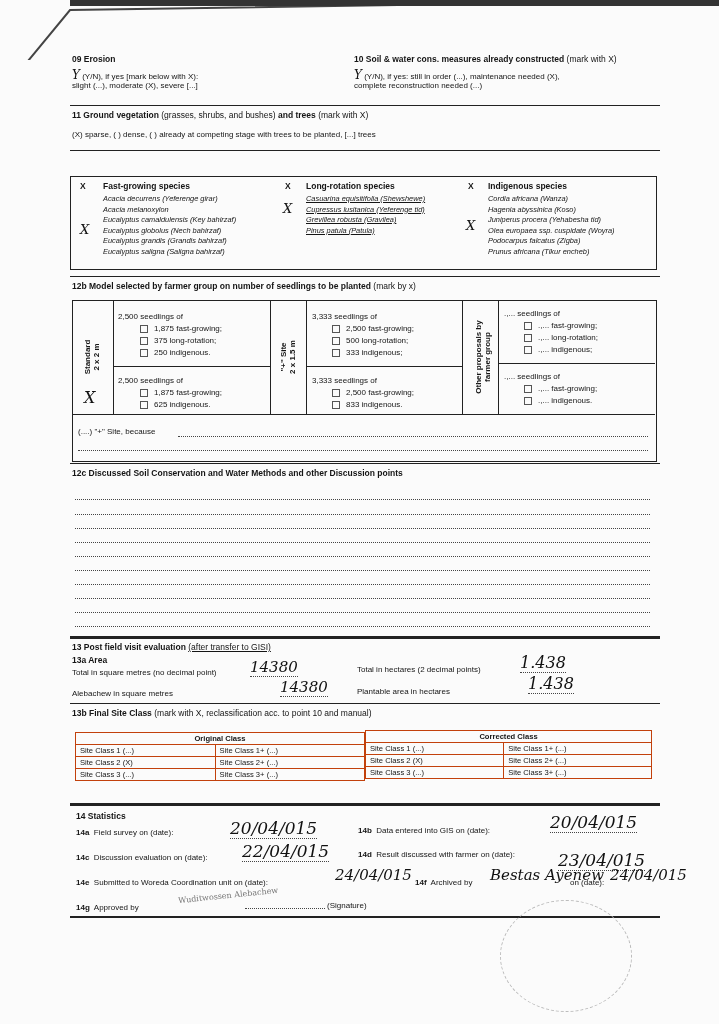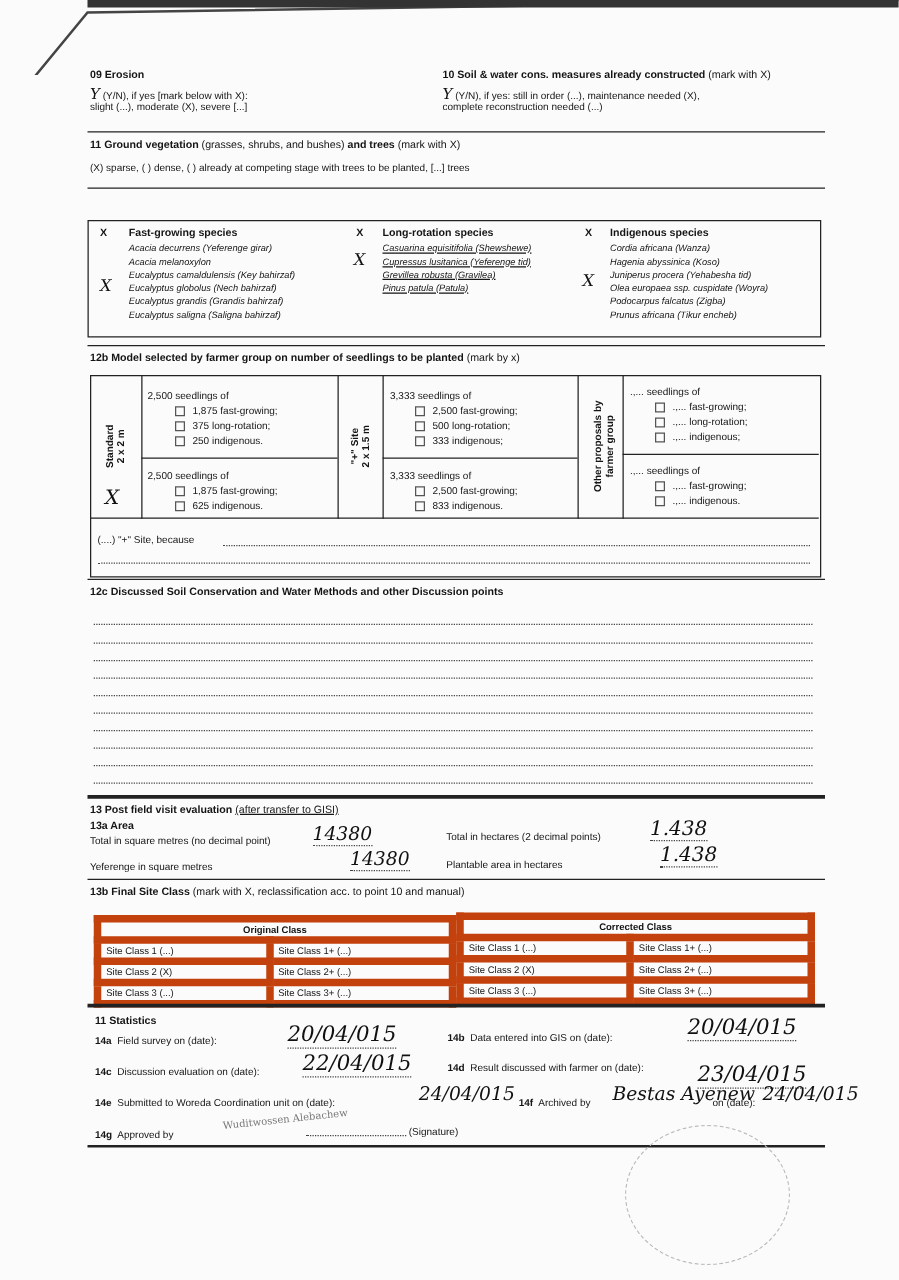--- a/index.html
+++ b/index.html
@@ -10,21 +10,21 @@
   .h{font-size:8.5px;font-weight:bold;}
   .t{font-size:8px;}
   .hw{font-family:"DejaVu Serif",serif;font-style:italic;color:#111;}
   .abs{position:absolute;white-space:nowrap;}
   .it{font-style:italic;font-size:7.4px;}
   .box{position:absolute;border:1.2px solid #222;}
   .cb{display:inline-block;width:6px;height:6px;border:1px solid #555;margin-right:6px;vertical-align:middle;}
   .dots{position:absolute;height:0;border-bottom:1px dotted #444;}
   .vt{position:absolute;transform:rotate(-90deg);transform-origin:center;font-size:8px;font-weight:bold;text-align:center;white-space:nowrap;}
   table.sc{border-collapse:collapse;position:absolute;}
-  table.sc td{border:6px solid #c2410c;font-size:7.6px;padding:1px 4px;height:9px;}
+  table.sc td{border:1px solid #c2410c;font-size:7.6px;padding:1px 4px;height:9px;}
   .stamp{position:absolute;left:500px;top:900px;width:130px;height:110px;border-radius:50%;border:1px dashed #bbb;}
 </style>
 </head>
 <body>
 
 <svg class="fold" viewBox="0 0 719 60">
   <path d="M0 95 L70 10 L719 0" fill="none" stroke="#444" stroke-width="2"></path>
   <rect x="70" y="0" width="649" height="6" fill="#333"></rect>
 </svg>
 
@@ -162,21 +162,21 @@
     <div class="dots" style="left:5px;top:578px;width:575px;"></div>
   </div>
 
   <div class="sec" style="top:588px;border-top-width:3px;"></div>
   <div class="abs h" style="left:2px;top:594px;"><span>13 Post field visit evaluation</span> <span style="font-weight:normal;text-decoration:underline;">(after transfer to GISI)</span></div>
   <div class="abs h" style="left:2px;top:607px;">13a Area</div>
   <div class="abs t" style="left:2px;top:620px;">Total in square metres (no decimal point)</div>
   <div class="abs hw" style="left:180px;top:610px;font-size:15px;border-bottom:1px dotted #444;">14380</div>
   <div class="abs t" style="left:287px;top:617px;">Total in hectares (2 decimal points)</div>
   <div class="abs hw" style="left:450px;top:605px;font-size:16px;border-bottom:1px dotted #444;">1.438</div>
-  <div class="abs t" style="left:2px;top:641px;">Yeferenge in square metres</div>
+  <div class="abs t" style="left:2px;top:641px;">Alebachew in square metres</div>
   <div class="abs hw" style="left:210px;top:630px;font-size:15px;border-bottom:1px dotted #444;">14380</div>
   <div class="abs t" style="left:287px;top:639px;">Plantable area in hectares</div>
   <div class="abs hw" style="left:458px;top:626px;font-size:16px;border-bottom:1px dotted #444;">1.438</div>
 
   <div class="sec" style="top:655px;"></div>
   <div class="abs h" style="left:2px;top:660px;"><span>13b Final Site Class</span> <span style="font-weight:normal">(mark with X, reclassification acc. to point 10 and manual)</span></div>
 
   <table class="sc" style="left:5px;top:684px;width:290px;">
     <tbody>
         <tr>
@@ -210,21 +210,21 @@
           <td>Site Class 2+ (...)</td>
         </tr>
     <tr>
           <td>Site Class 3 (...)</td>
           <td>Site Class 3+ (...)</td>
         </tr>
   </tbody>
     </table>
 
   <div class="sec" style="top:755px;border-top-width:3px;"></div>
-  <div class="abs h" style="left:6px;top:763px;">11 Statistics</div>
+  <div class="abs h" style="left:6px;top:763px;">14 Statistics</div>
 
   <div class="abs t" style="left:6px;top:780px;"><b>14a</b>&nbsp; <span>Field survey on (date):</span></div>
   <div class="abs hw" style="left:160px;top:770px;font-size:17px;border-bottom:1px dotted #444;">20/04/015</div>
   <div class="abs t" style="left:288px;top:778px;"><b>14b</b>&nbsp; <span>Data entered into GIS on (date):</span></div>
   <div class="abs hw" style="left:480px;top:764px;font-size:17px;border-bottom:1px dotted #444;">20/04/015</div>
 
   <div class="abs t" style="left:6px;top:805px;"><b>14c</b>&nbsp; <span>Discussion evaluation on (date):</span></div>
   <div class="abs hw" style="left:172px;top:793px;font-size:17px;border-bottom:1px dotted #444;">22/04/015</div>
   <div class="abs t" style="left:288px;top:802px;"><b>14d</b>&nbsp; <span>Result discussed with farmer on (date):</span></div>
   <div class="abs hw" style="left:488px;top:788px;font-size:17px;border-bottom:1px dotted #444;margin-top:14px;">23/04/015</div>

